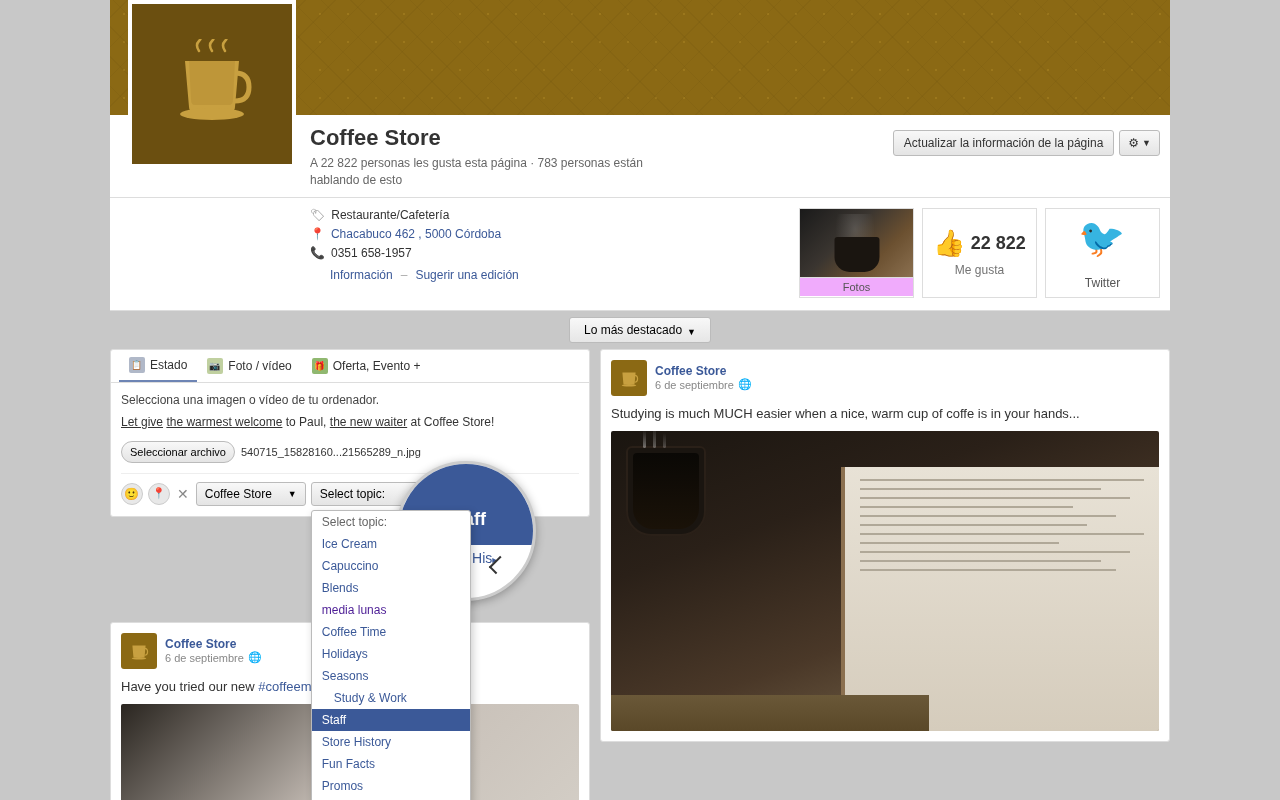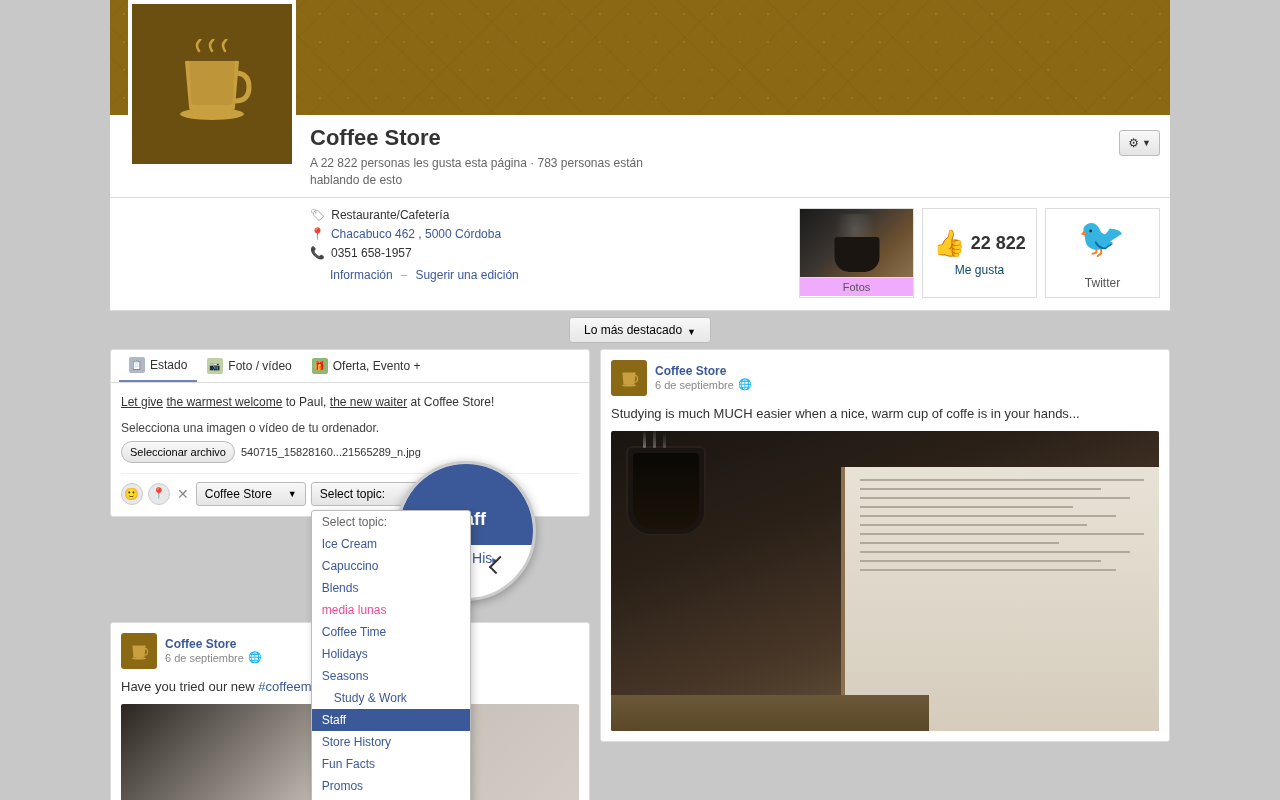--- a/index.html
+++ b/index.html
@@ -54,20 +54,22 @@
     </div>
 
     <div style="background:#fff; padding:10px 10px 8px 200px; display:flex; align-items:flex-start;
                 justify-content:space-between; border-bottom:1px solid #ddd; min-height:72px;">
       <div>
         <div style="font-size:22px; font-weight:bold; color:#333; margin-bottom:4px;">Coffee Store</div>
         <div style="font-size:12px; color:#666; max-width:360px; line-height:1.4;">A 22 822 personas les gusta esta página · 783 personas están hablando de esto</div>
       </div>
       <div style="display:flex; gap:5px; align-items:center; margin-top:5px;">
         <button style="background:linear-gradient(#f8f8f8,#e4e4e4); border:1px solid #bbb; border-radius:3px;
+                       padding:5px 10px; font-size:12px; cursor:pointer; color:#333;">Actualizar la información de la página</button>
+        <button style="background:linear-gradient(#f8f8f8,#e4e4e4); border:1px solid #bbb; border-radius:3px;
                        padding:5px 8px; font-size:12px; cursor:pointer; color:#333; display:flex; align-items:center; gap:3px;">
           <span>⚙</span>
           <span style="font-size:9px;">▼</span>
         </button>
       </div>
     </div>
 
     <div style="background:#fff; padding:10px 10px 12px 200px; border-bottom:1px solid #ddd;
                 display:flex; justify-content:space-between; align-items:flex-start;">
       <div>
@@ -101,21 +103,21 @@
           </div>
           <div style="text-align:center; font-size:11px; color:#555; padding:3px 0; background:#f0abfc; border-top:1px solid #ddd;">Fotos</div>
         </div>
 
         <div style="width:115px; height:90px; border:1px solid #ddd; display:flex; flex-direction:column;
                     align-items:center; justify-content:center; cursor:pointer; margin-left:8px; background:#fff;">
           <div style="display:flex; align-items:center; gap:5px;">
             <span style="color:#4267B2; font-size:26px;">👍</span>
             <span style="font-size:18px; font-weight:bold; color:#333;">22 822</span>
           </div>
-          <div style="font-size:12px; color:#0c4a6e; margin-top:4px;">Me gusta</div>
+          <div style="font-size:12px; color:#737373; margin-top:4px;">Me gusta</div>
         </div>
 
         <div style="width:115px; height:90px; border:1px solid #ddd; display:flex; flex-direction:column;
                     align-items:center; justify-content:center; cursor:pointer; margin-left:8px; background:#fff;">
           <span style="font-size:38px;">🐦</span>
           <div style="font-size:12px; color:#555; margin-top:16px;">Twitter</div>
         </div>
       </div>
     </div>
 
@@ -142,25 +144,25 @@
               <span style="width:16px; height:16px; background:#c0d0a0; border-radius:2px; display:inline-flex; align-items:center; justify-content:center; font-size:9px;">📷</span>
               <span>Foto / vídeo</span>
             </div>
             <div style="padding:7px 10px; font-size:12px; color:#333; cursor:pointer; display:flex; align-items:center; gap:5px;">
               <span style="width:16px; height:16px; background:#90b870; border-radius:2px; display:inline-flex; align-items:center; justify-content:center; font-size:9px;">🎁</span>
               <span>Oferta, Evento +</span>
             </div>
           </div>
 
           <div style="padding:10px;">
+            <div style="font-size:12px; color:#444; margin-bottom:6px;">Selecciona una imagen o vídeo de tu ordenador.</div>
+
             <div style="font-size:12px; color:#333; line-height:1.5; margin-bottom:10px;">
               <u>Let give</u> <u>the warmest welcome</u> to Paul, <u>the new waiter</u> at Coffee Store!
             </div>
-
-            <div style="font-size:12px; color:#444; margin-bottom:6px;">Selecciona una imagen o vídeo de tu ordenador.</div>
 
             <div style="display:flex; align-items:center; gap:6px; margin-bottom:10px;">
               <button style="background:linear-gradient(#f8f8f8,#e4e4e4); border:1px solid #bbb; border-radius:11px;
                              padding:4px 8px; font-size:11px; cursor:pointer;">Seleccionar archivo</button>
               <span style="font-size:11px; color:#333;">540715_15828160...21565289_n.jpg</span>
             </div>
 
             <div style="display:flex; align-items:center; gap:5px; border-top:1px solid #eee; padding-top:8px;">
               <div style="width:22px; height:22px; background:#e8e8e8; border-radius:50%; display:flex;
                           align-items:center; justify-content:center; cursor:pointer; font-size:12px; border:1px solid #ccc;">
@@ -189,21 +191,21 @@
                   <span>Select topic:</span>
                   <span style="font-size:9px; margin-left:auto;">▼</span>
                 </button>
 
                 <div style="position:absolute; top:28px; left:0; background:#fff; border:1px solid #bbb;
                             border-radius:3px; width:160px; z-index:1000; box-shadow:2px 3px 8px rgba(0,0,0,0.2);">
                   <div style="padding:4px 10px; font-size:12px; cursor:pointer; color:#666;">Select topic:</div>
                   <div style="padding:4px 10px; font-size:12px; cursor:pointer; color:#3b5998;">Ice Cream</div>
                   <div style="padding:4px 10px; font-size:12px; cursor:pointer; color:#3b5998;">Capuccino</div>
                   <div style="padding:4px 10px; font-size:12px; cursor:pointer; color:#3b5998;">Blends</div>
-                  <div style="padding:4px 10px; font-size:12px; cursor:pointer; color:#ec4899;">media lunas</div>
+                  <div style="padding:4px 10px; font-size:12px; cursor:pointer; color:#4c1d95;">media lunas</div>
                   <div style="padding:4px 10px; font-size:12px; cursor:pointer; color:#3b5998;">Coffee Time</div>
                   <div style="padding:4px 10px; font-size:12px; cursor:pointer; color:#3b5998;">Holidays</div>
                   <div style="padding:4px 10px; font-size:12px; cursor:pointer; color:#3b5998;">Seasons</div>
                   <div style="padding:4px 22px; font-size:12px; cursor:pointer; color:#3b5998;">Study &amp; Work</div>
                   <div style="padding:4px 10px; font-size:12px; cursor:pointer; background:#3b5998; color:#fff;">Staff</div>
                   <div style="padding:4px 10px; font-size:12px; cursor:pointer; color:#3b5998;">Store History</div>
                   <div style="padding:4px 10px; font-size:12px; cursor:pointer; color:#3b5998;">Fun Facts</div>
                   <div style="padding:4px 10px; font-size:12px; cursor:pointer; color:#3b5998;">Promos</div>
                   <div style="padding:4px 10px; font-size:12px; cursor:pointer; color:#3b5998;">Coffee</div>
 

